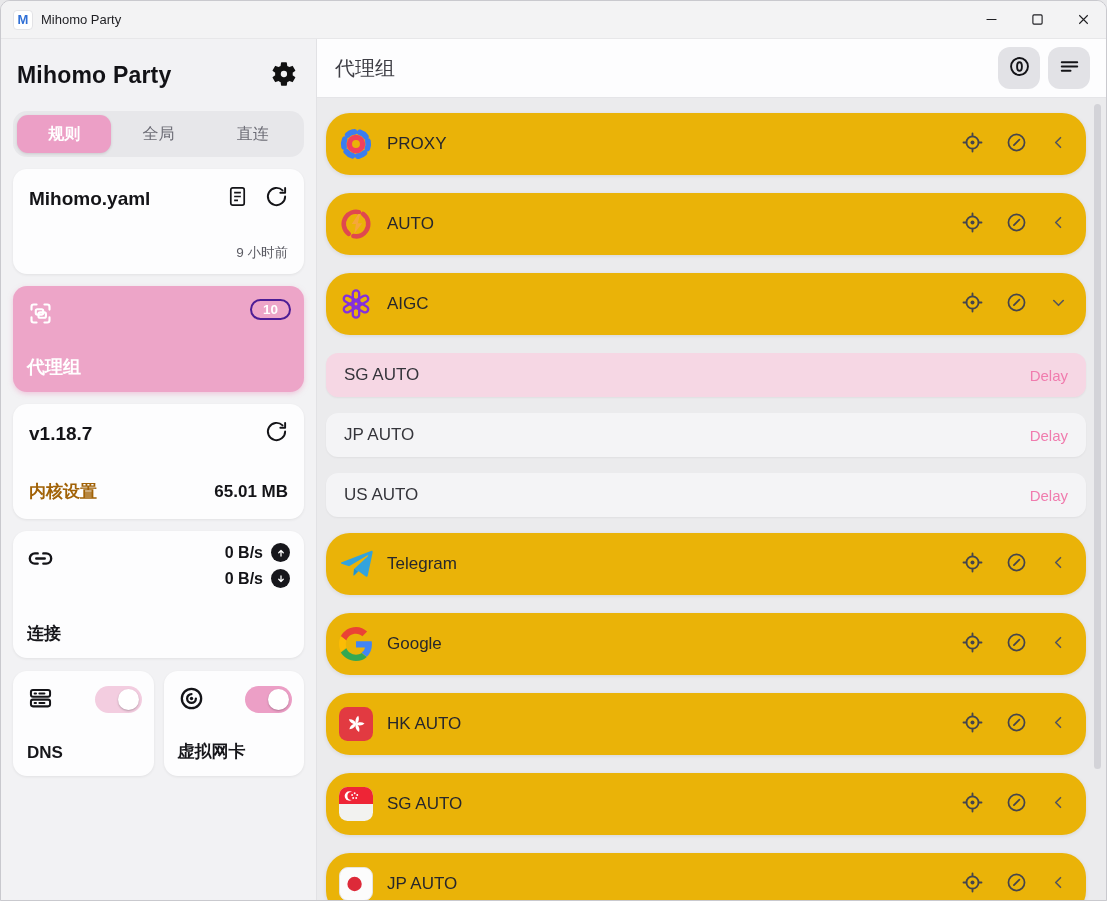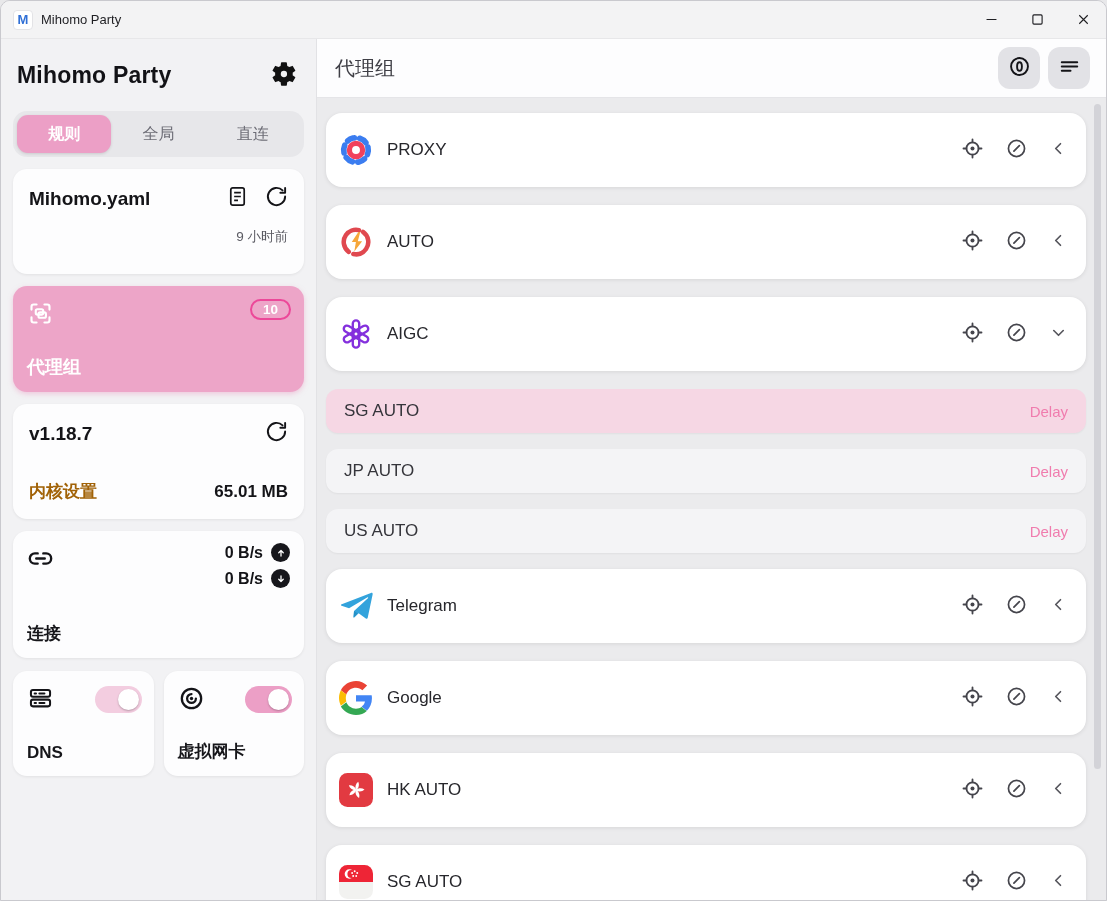--- a/index.html
+++ b/index.html
@@ -44,25 +44,25 @@
   .toggle { position:absolute; top:15px; right:12px; width:47px; height:27px; border-radius:14px; background:#ec9fc6; }
   .toggle::after { content:""; position:absolute; width:21px; height:21px; border-radius:50%; background:#fff;
                    top:3px; right:3px; box-shadow:0 1px 2px rgba(0,0,0,.25); }
   .toggle.subtle { background:#f3cde0; }
 
   .profile-card { height:105px; margin-bottom:12px; padding:16px; }
   .profile-top { display:flex; align-items:center; }
   .profile-name { font-size:19px; font-weight:bold; color:#141418; flex:1; }
   .profile-icons { display:flex; gap:16px; align-items:center; }
   .profile-icons svg { width:23px; height:23px; }
-  .profile-updated { position:absolute; right:16px; bottom:28px; font-size:13.5px; color:#5b5b63; }
+  .profile-updated { position:absolute; right:16px; bottom:12px; font-size:13.5px; color:#5b5b63; }
 
   .pg-card { height:106px; margin-bottom:12px; background:#eda5c8; box-shadow:0 2px 5px rgba(236,159,198,.5); }
   .pg-card .card-icon svg { width:27px; height:27px; }
-  .pg-badge { position:absolute; top:13px; right:13px; border:2px solid #ec4899; border-radius:999px;
+  .pg-badge { position:absolute; top:13px; right:13px; border:2px solid #4c1d95; border-radius:999px;
               padding:1px 11px; color:#fff; font-size:13.5px; font-weight:bold; }
   .pg-card .card-label { color:#fff; font-size:18px; }
 
   .core-card { height:115px; margin-bottom:12px; padding:16px; display:flex; flex-direction:column; justify-content:space-between; }
   .core-row { display:flex; align-items:center; justify-content:space-between; }
   .core-version { font-size:19px; font-weight:bold; color:#141418; }
   .core-row svg { width:23px; height:23px; }
   .core-label { font-size:17px; font-weight:bold; color:#a16207; }
   .core-mem { font-size:17px; font-weight:bold; color:#141418; }
 
@@ -77,21 +77,21 @@
   .main { flex:1; display:flex; flex-direction:column; min-width:0; background:#ebebed; }
   .main-header { height:59px; flex:0 0 59px; background:#fdfdfe; border-bottom:1px solid #e5e5e8;
                  display:flex; align-items:center; padding:0 16px 0 18px; }
   .main-title { font-size:20px; color:#3f3f46; flex:1; }
   .hdr-btn { width:42px; height:42px; border-radius:12px; background:#e2e2e6; display:flex;
              align-items:center; justify-content:center; margin-left:8px; }
   .hdr-btn svg { width:23px; height:23px; }
 
   .list { flex:1; position:relative; padding:15px 0 0 9px; overflow:hidden; }
   .rows { width:760px; }
-  .group-row { height:74px; border-radius:16px; background:#ffffff; box-shadow:0 1px 4px rgba(0,0,0,.09);
+  .group-row { height:62px; border-radius:24px; background:#eab308; box-shadow:0 1px 4px rgba(0,0,0,.09);
                display:flex; align-items:center; padding:0 18px 0 13px; margin-bottom:18px; }
   .g-icon { width:34px; height:34px; margin-right:14px; display:flex; align-items:center; justify-content:center; }
   .g-icon svg { width:34px; height:34px; }
   .g-name { font-size:17px; color:#27272c; flex:1; }
   .row-actions { display:flex; align-items:center; gap:21px; }
   .row-actions svg { width:23px; height:23px; }
   .act-chevron svg { width:19px; height:19px; }
 
   .sub-row { height:44px; border-radius:12px; background:#f4f4f6; box-shadow:0 1px 2px rgba(0,0,0,.05);
              display:flex; align-items:center; padding:0 18px; margin-bottom:16px; }

